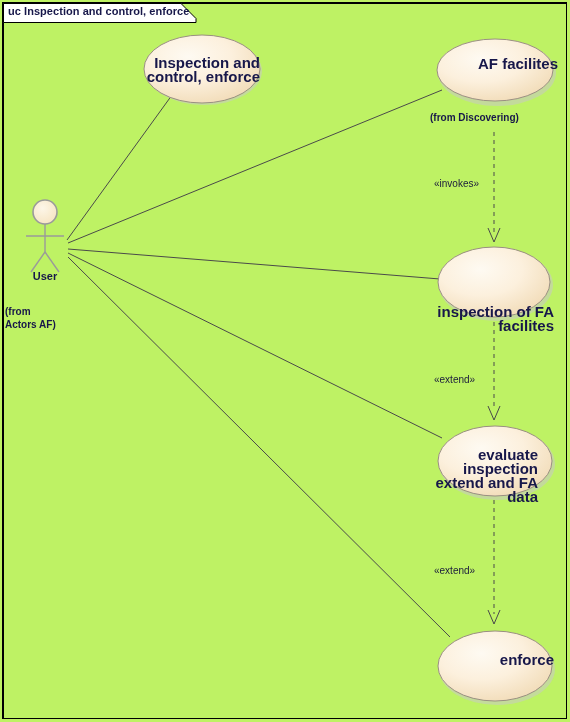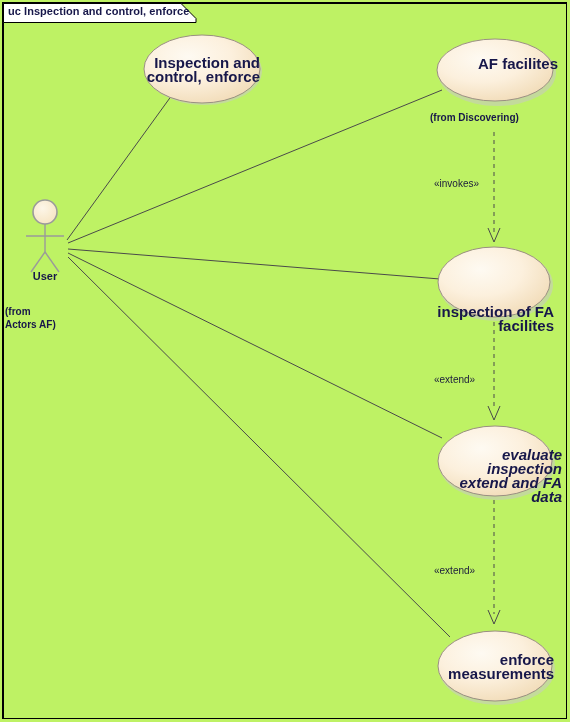--- a/index.html
+++ b/index.html
@@ -171,28 +171,27 @@
   <div class="uc-label" style="left:432px; top:57px; width:126px;">
     <div>AF facilites</div>
   </div>
   <div class="from-label" style="left:430px; top:111px; width:130px;">(from Discovering)</div>
 
   <div class="uc-label" style="left:436px; top:269px; width:118px;margin-top:36px;">
     <div>inspection of FA</div>
     <div>facilites</div>
   </div>
 
-  <div class="uc-label" style="left:436px; top:448px; width:126px;font-style:italic;">
+  <div class="uc-label" style="left:412px; top:448px; width:126px;">
     <div>evaluate inspection</div>
     <div>extend and FA data</div>
   </div>
 
   <div class="uc-label" style="left:436px; top:653px; width:118px;">
     <div>enforce</div>
-    <div>measurements</div>
   </div>
 
   <div class="stereo-label" style="left:434px; top:178px; width:120px;">«invokes»</div>
   <div class="stereo-label" style="left:434px; top:374px; width:120px;">«extend»</div>
   <div class="stereo-label" style="left:434px; top:565px; width:120px;">«extend»</div>
 
   <div class="actor-name" style="left:10px; top:270px; width:70px;">User</div>
   <div class="from-label" style="left:5px; top:296px; width:80px;margin-top:9px;">
     <div>(from</div>
     <div>Actors AF)</div>

